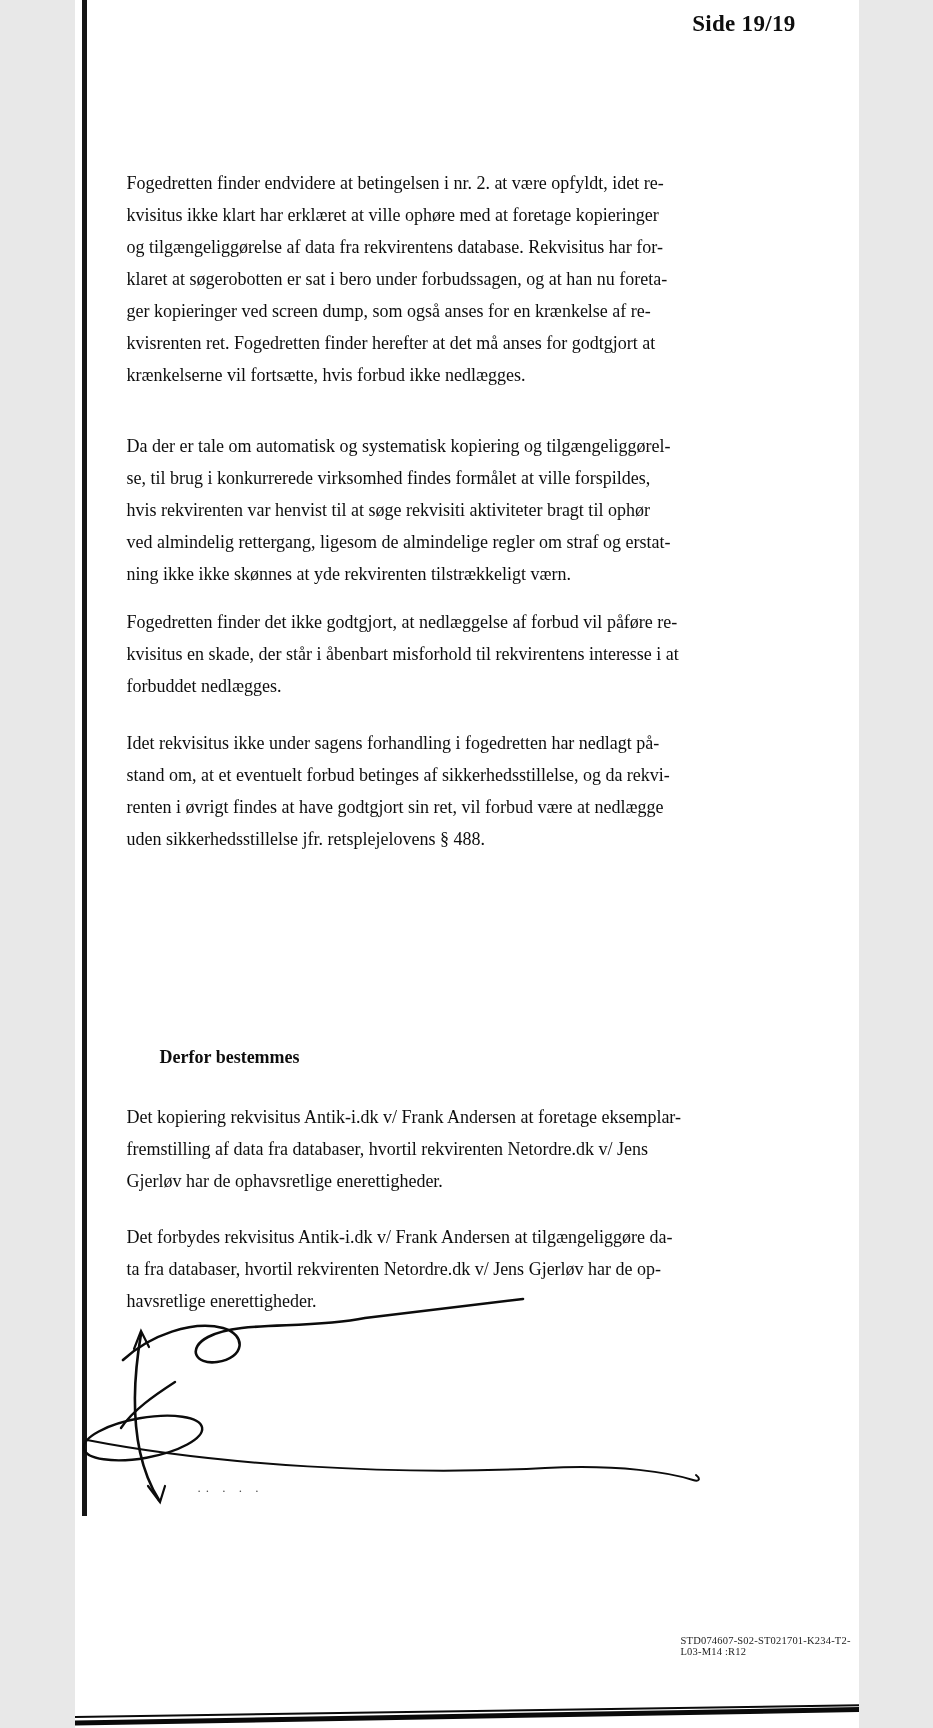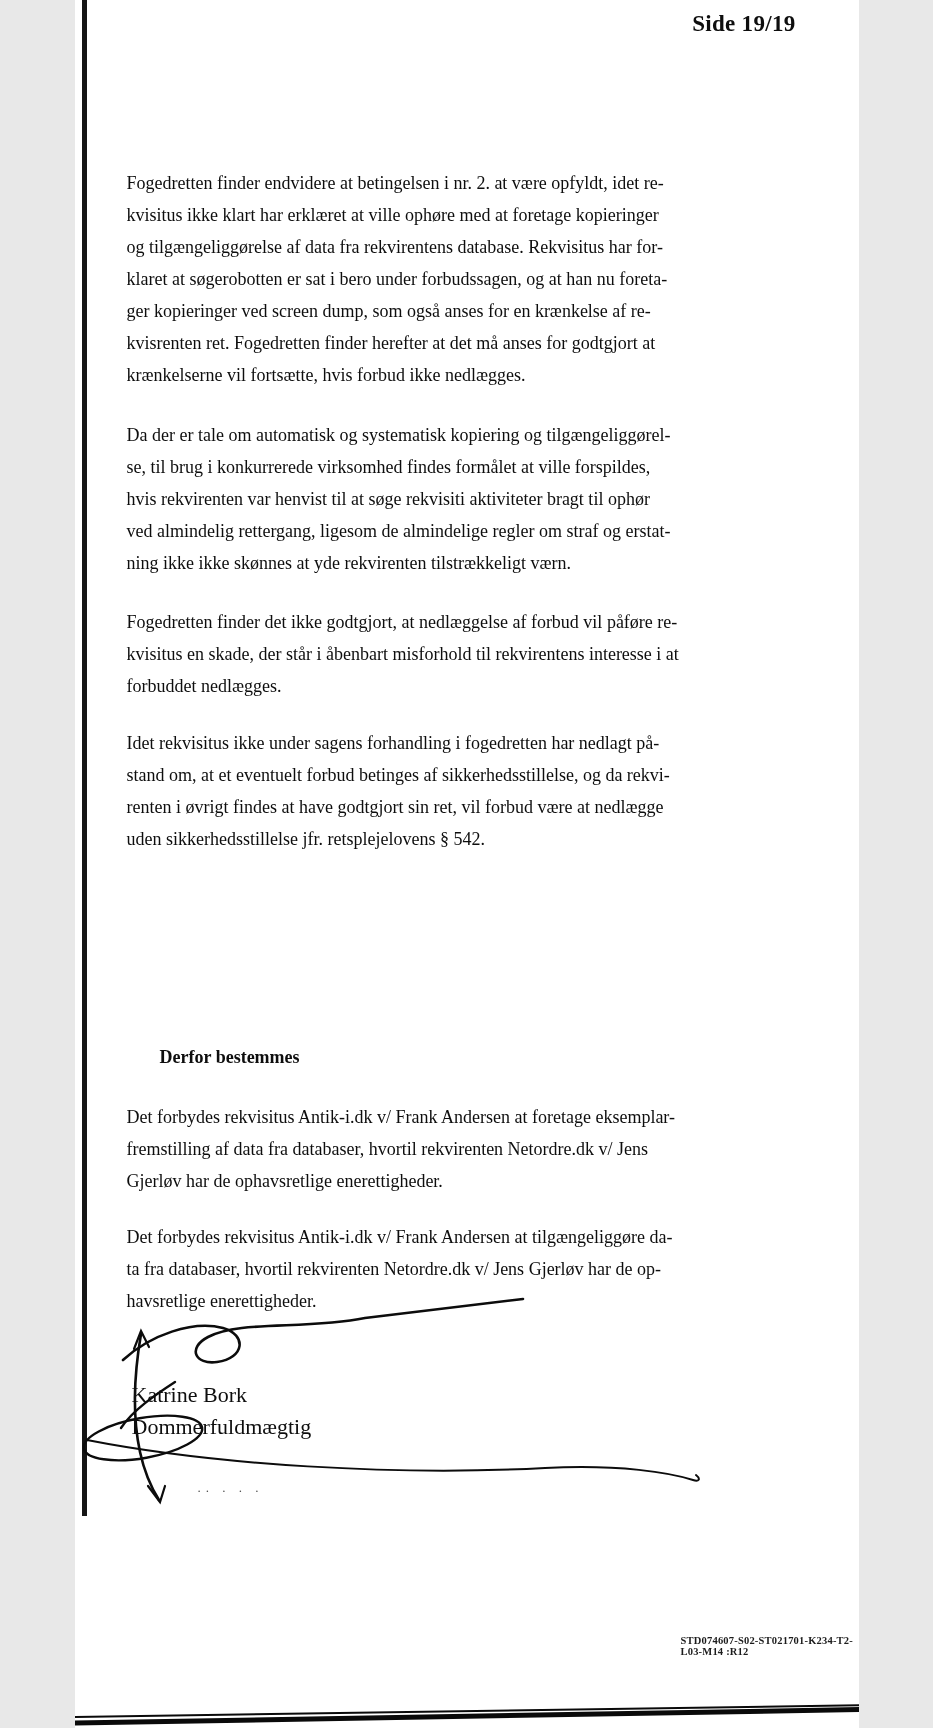--- a/index.html
+++ b/index.html
@@ -35,21 +35,20 @@
     white-space:pre-line;
   }
   .sig-marks {
     position:absolute; left:123px; top:1480px;
     font-size:13px; letter-spacing:5px; color:#4f4f4f;
   }
   .footer-code {
     position:absolute; left:606px; top:1635px;
     font-size:10.5px; letter-spacing:0.2px;
     color:#1c1c1c;
-    font-weight:bold;
   }
   svg.sig-scrawl { position:absolute; left:0; top:1290px; }
   svg.bottom-lines { position:absolute; left:0; top:1690px; }
   .stroke { fill:none; stroke:#0c0c0c; stroke-linecap:round; }
 </style>
 </head>
 <body>
 
 <div class="page">
 
@@ -57,36 +56,36 @@
 
   <div class="page-header">Side 19/19</div>
 
   <div class="para" style="top:167px">Fogedretten finder endvidere at betingelsen i nr. 2. at være opfyldt, idet re-
 kvisitus ikke klart har erklæret at ville ophøre med at foretage kopieringer
 og tilgængeliggørelse af data fra rekvirentens database. Rekvisitus har for-
 klaret at søgerobotten er sat i bero under forbudssagen, og at han nu foreta-
 ger kopieringer ved screen dump, som også anses for en krænkelse af re-
 kvisrenten ret. Fogedretten finder herefter at det må anses for godtgjort at
 krænkelserne vil fortsætte, hvis forbud ikke nedlægges.</div>
-  <div class="para" style="top:419px">Da der er tale om automatisk og systematisk kopiering og tilgængeliggørel-
+  <div class="para" style="top:430px">Da der er tale om automatisk og systematisk kopiering og tilgængeliggørel-
 se, til brug i konkurrerede virksomhed findes formålet at ville forspildes,
 hvis rekvirenten var henvist til at søge rekvisiti aktiviteter bragt til ophør
 ved almindelig rettergang, ligesom de almindelige regler om straf og erstat-
 ning ikke ikke skønnes at yde rekvirenten tilstrækkeligt værn.</div>
   <div class="para" style="top:606px">Fogedretten finder det ikke godtgjort, at nedlæggelse af forbud vil påføre re-
 kvisitus en skade, der står i åbenbart misforhold til rekvirentens interesse i at
 forbuddet nedlægges.</div>
   <div class="para" style="top:727px">Idet rekvisitus ikke under sagens forhandling i fogedretten har nedlagt på-
 stand om, at et eventuelt forbud betinges af sikkerhedsstillelse, og da rekvi-
 renten i øvrigt findes at have godtgjort sin ret, vil forbud være at nedlægge
-uden sikkerhedsstillelse jfr. retsplejelovens § 542.</div>
+uden sikkerhedsstillelse jfr. retsplejelovens § 488.</div>
 
   <div class="para heading" style="top:1041px">Derfor bestemmes</div>
 
-  <div class="para" style="top:1101px">Det forbydes rekvisitus Antik-i.dk v/ Frank Andersen at foretage eksemplar-
+  <div class="para" style="top:1101px">Det kopiering rekvisitus Antik-i.dk v/ Frank Andersen at foretage eksemplar-
 fremstilling af data fra databaser, hvortil rekvirenten Netordre.dk v/ Jens
 Gjerløv har de ophavsretlige enerettigheder.</div>
   <div class="para" style="top:1221px">Det forbydes rekvisitus Antik-i.dk v/ Frank Andersen at tilgængeliggøre da-
 ta fra databaser, hvortil rekvirenten Netordre.dk v/ Jens Gjerløv har de op-
 havsretlige enerettigheder.</div>
 
   <svg class="sig-scrawl" width="660" height="230" viewBox="0 0 660 230">
 
     <path class="stroke" stroke-width="2.6" d="M 48 70 C 75 45, 118 30, 148 38 C 172 45, 170 68, 142 72 C 120 75, 112 58, 133 47 C 165 30, 230 40, 290 28 L 448 9"></path>
 
@@ -95,22 +94,20 @@
     <path class="stroke" stroke-width="2.2" d="M 59 59 L 66 41 L 74 57"></path>
     <path class="stroke" stroke-width="2.2" d="M 73 196 L 85 212 L 90 196"></path>
 
     <path class="stroke" stroke-width="2.4" d="M 100 92 C 80 105, 58 120, 46 138"></path>
 
     <ellipse class="stroke" stroke-width="2.4" cx="68" cy="148" rx="60" ry="20" transform="rotate(-10 68 148)"></ellipse>
 
     <path class="stroke" stroke-width="2" d="M 12 150 C 140 175, 320 186, 470 178 C 545 174, 596 183, 618 190 C 624 192, 626 189, 621 185"></path>
   </svg>
 
-  <div class="sig-text"><span>Katrine Bork</span>
-<span>Dommerfuldmægtig</span></div>
 
   <div class="sig-marks">.. .  .   .</div>
 
   <div class="footer-code">STD074607-S02-ST021701-K234-T2-L03-M14 :R12</div>
 
   <svg class="bottom-lines" width="933" height="38" viewBox="0 0 933 38">
     <line x1="0" y1="33" x2="933" y2="17" stroke="#0a0a0a" stroke-width="5"></line>
     <line x1="0" y1="27" x2="933" y2="13" stroke="#0a0a0a" stroke-width="2"></line>
   </svg>
 

